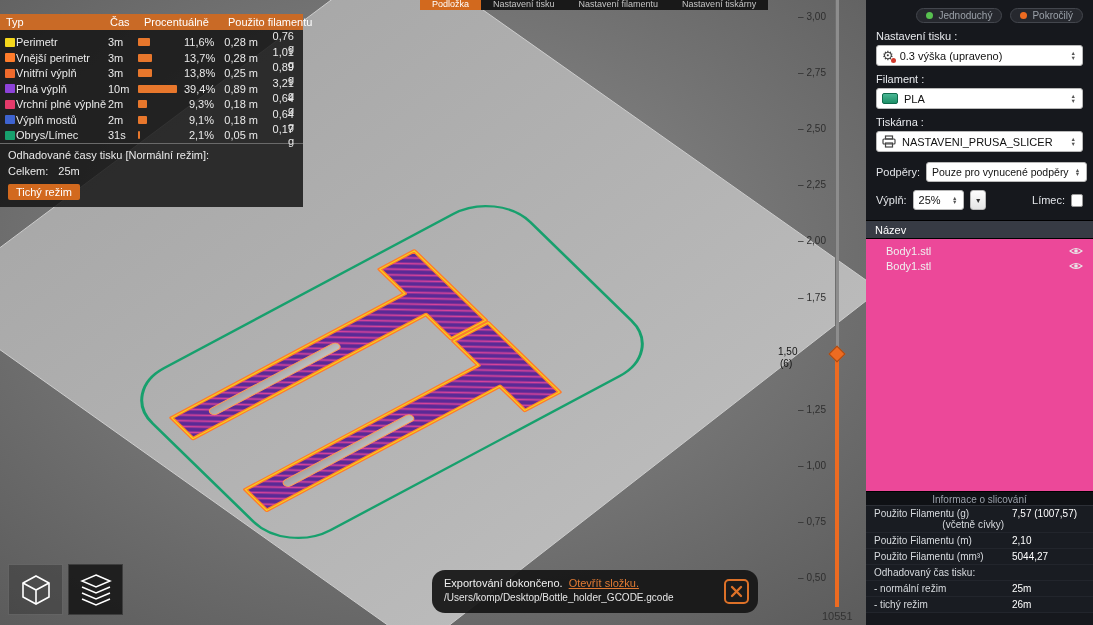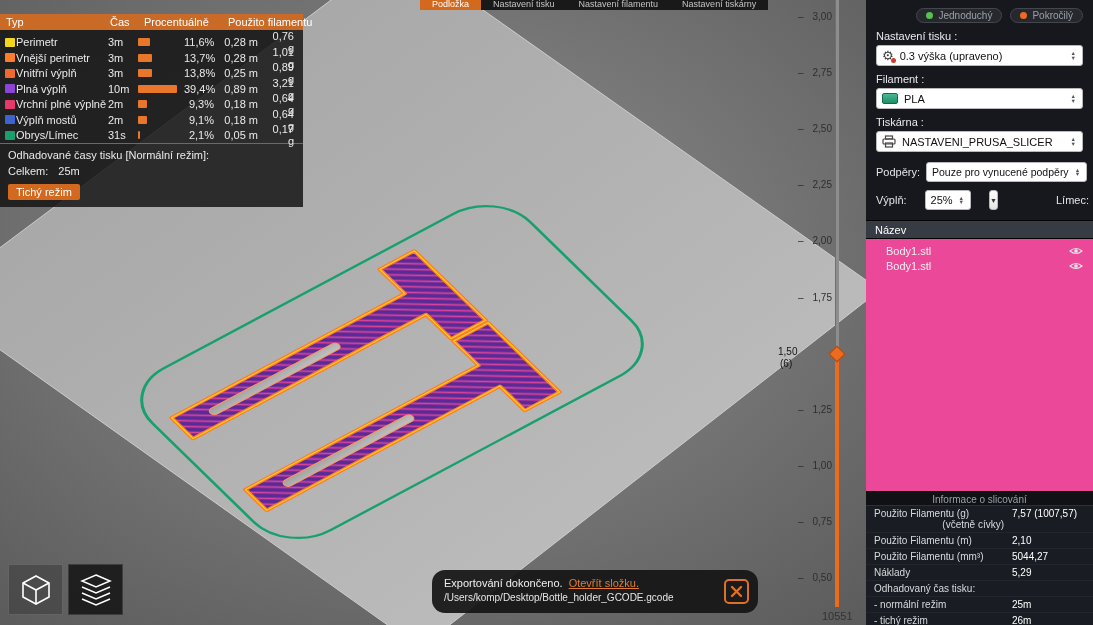--- a/index.html
+++ b/index.html
@@ -43,21 +43,21 @@
   
   .notification{position:absolute;left:432px;top:570px;width:326px;min-height:43px;background:rgba(22,22,22,0.93);border-radius:13px;padding:7px 46px 7px 12px;color:#f0f0f0;font-size:11px}
   .notif-link{color:#e07a33;text-decoration:underline;margin-left:6px;cursor:pointer}
   .notif-path{font-size:10px;margin-top:3px;color:#e6e6e6;white-space:nowrap}
   .notif-close{position:absolute;right:9px;top:9px;width:25px;height:25px;border:2px solid #dd7128;border-radius:5px;color:#dd7128;font-weight:bold;font-size:14px;display:flex;align-items:center;justify-content:center;cursor:pointer}
 
   
   .layer-slider{position:absolute;left:770px;top:0;width:96px;height:625px;font-size:10px}
   .tick{position:absolute;left:0;width:62px;height:12px;color:#2e2e2e}
   .tick .dash{position:absolute;left:28px;top:0}
-  .tick .num{position:absolute;right:0;top:0}
+  .tick .num{position:absolute;right:6px;top:0}
   .track-top{position:absolute;left:65px;top:0;width:4px;height:354px;background:#8d8d8d;border-left:1px solid #6f6f6f}
   .track-bottom{position:absolute;left:65px;top:354px;width:4px;height:253px;background:#ed6b21;cursor:pointer}
   .marker{position:absolute;left:61px;top:348px;width:12px;height:12px;background:#ed6b21;border:1px solid #a8480f;transform:rotate(45deg);cursor:grab}
   .cur-label{position:absolute;left:8px;top:346px;color:#141414}
   .cur-layer{position:absolute;left:10px;top:358px;color:#141414}
   .moves-count{position:absolute;left:52px;top:610px;color:#333;font-size:11px}
 
   
   .right-panel{position:absolute;left:866px;top:0;width:227px;height:625px;background:#16181d;color:#e3e5e9;font-size:11px;padding:8px 10px 0;overflow:hidden}
   .mode-row{display:flex;justify-content:flex-end;gap:8px;margin-bottom:4px}
@@ -65,21 +65,21 @@
   .dot{width:7px;height:7px;border-radius:50%}
   .plabel{margin:7px 0 3px;font-size:11px;color:#e8eaee}
   .combo{background:#fff;border:1px solid #b9b9b9;border-radius:3px;height:21px;display:flex;align-items:center;gap:6px;padding:0 5px;color:#111;cursor:pointer;white-space:nowrap}
   .combo .arrows{margin-left:auto;display:flex;flex-direction:column;line-height:4.5px;font-size:5.5px;color:#555;padding-right:1px}
   .gear{font-size:13px;color:#3e3e3e;position:relative;line-height:1}
   .gear i{position:absolute;right:-2px;bottom:-1px;width:5px;height:5px;border-radius:50%;background:#d23b2e}
   .fil-swatch{width:16px;height:11px;border-radius:2px;background:linear-gradient(#4ab795,#1d8f67);border:1px solid #0f6b4c}
   .printer-icon{flex:0 0 auto}
   .row-supports{display:flex;align-items:center;gap:6px;margin-top:10px}
   .row-supports .combo{flex:1;height:20px;font-size:10.5px}
-  .row-infill{display:flex;align-items:center;gap:18px;margin-top:8px}
+  .row-infill{display:flex;align-items:center;gap:6px;margin-top:8px}
   .combo.small{width:56px;height:20px}
   .arrowbtn{width:17px;height:20px;background:linear-gradient(#fdfdfd,#e4e4e4);border:1px solid #b9b9b9;border-radius:3px;display:flex;align-items:center;justify-content:center;font-size:7px;color:#333;cursor:pointer}
   .brim-label{margin-left:40px}
   .checkbox{width:13px;height:13px;background:#fff;border:1px solid #999;border-radius:2px;cursor:pointer}
   .obj-table{margin:10px -10px 0}
   .obj-head{background:#373b44;height:19px;line-height:19px;padding-left:9px;color:#fff;border-top:1px solid #000;border-bottom:1px solid #000}
   .obj-body{background:#ec4899;height:252px;padding-top:4px}
   .objrow{display:flex;align-items:center;height:15.5px;padding:0 10px 0 20px;color:#f0f0f0;cursor:pointer}
   .objrow .eye{margin-left:auto}
   .info{margin:0 -10px;background:#191c22}
@@ -410,24 +410,20 @@
           </div>
           <div class="irow">
             <span class="il">Použito Filamentu (m)</span>
             <span class="iv">2,10</span>
           </div>
           <div class="irow">
             <span class="il">Použito Filamentu (mm³)</span>
             <span class="iv">5044,27</span>
           </div>
           <div class="irow">
-            <span class="il">Náklady</span>
-            <span class="iv">5,29</span>
-          </div>
-          <div class="irow">
             <span class="il">Odhadovaný čas tisku:</span>
             <span class="iv"></span>
           </div>
           <div class="irow">
             <span class="il">- normální režim</span>
             <span class="iv">25m</span>
           </div>
           <div class="irow">
             <span class="il">- tichý režim</span>
             <span class="iv">26m</span>

